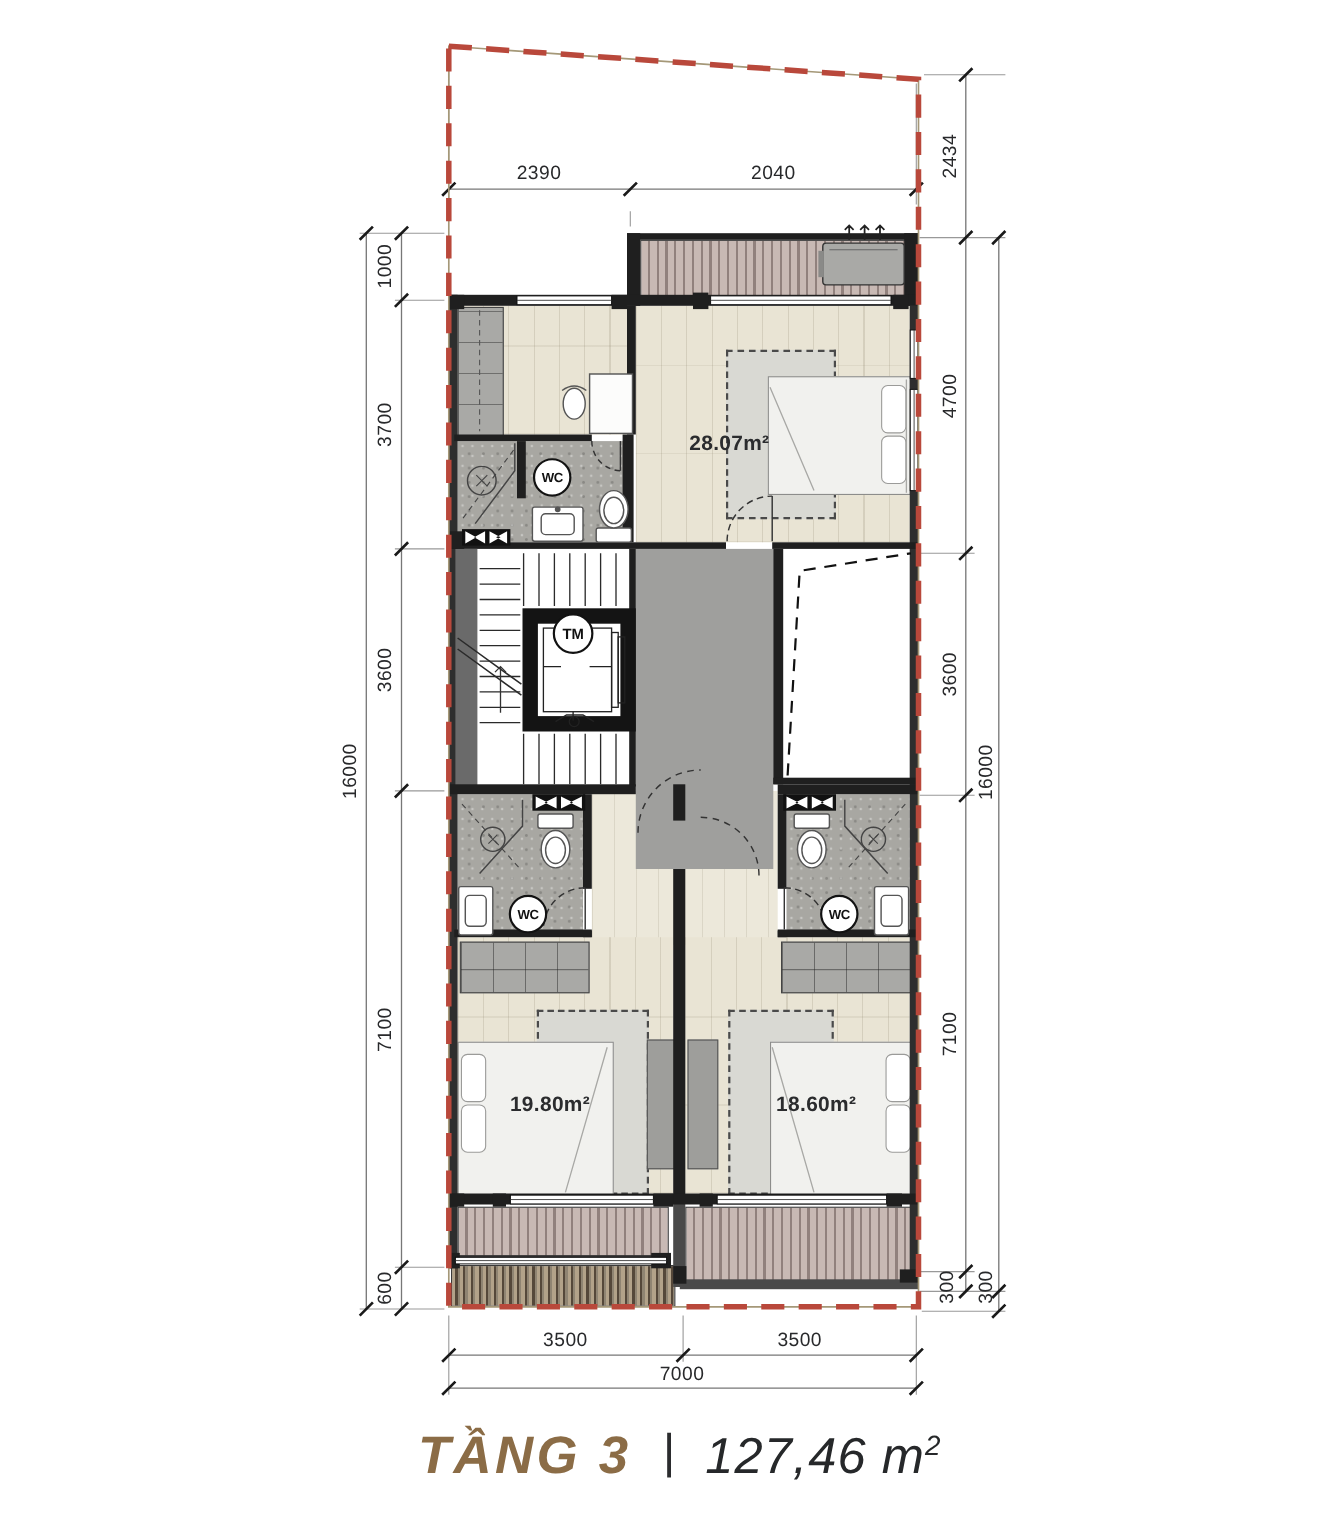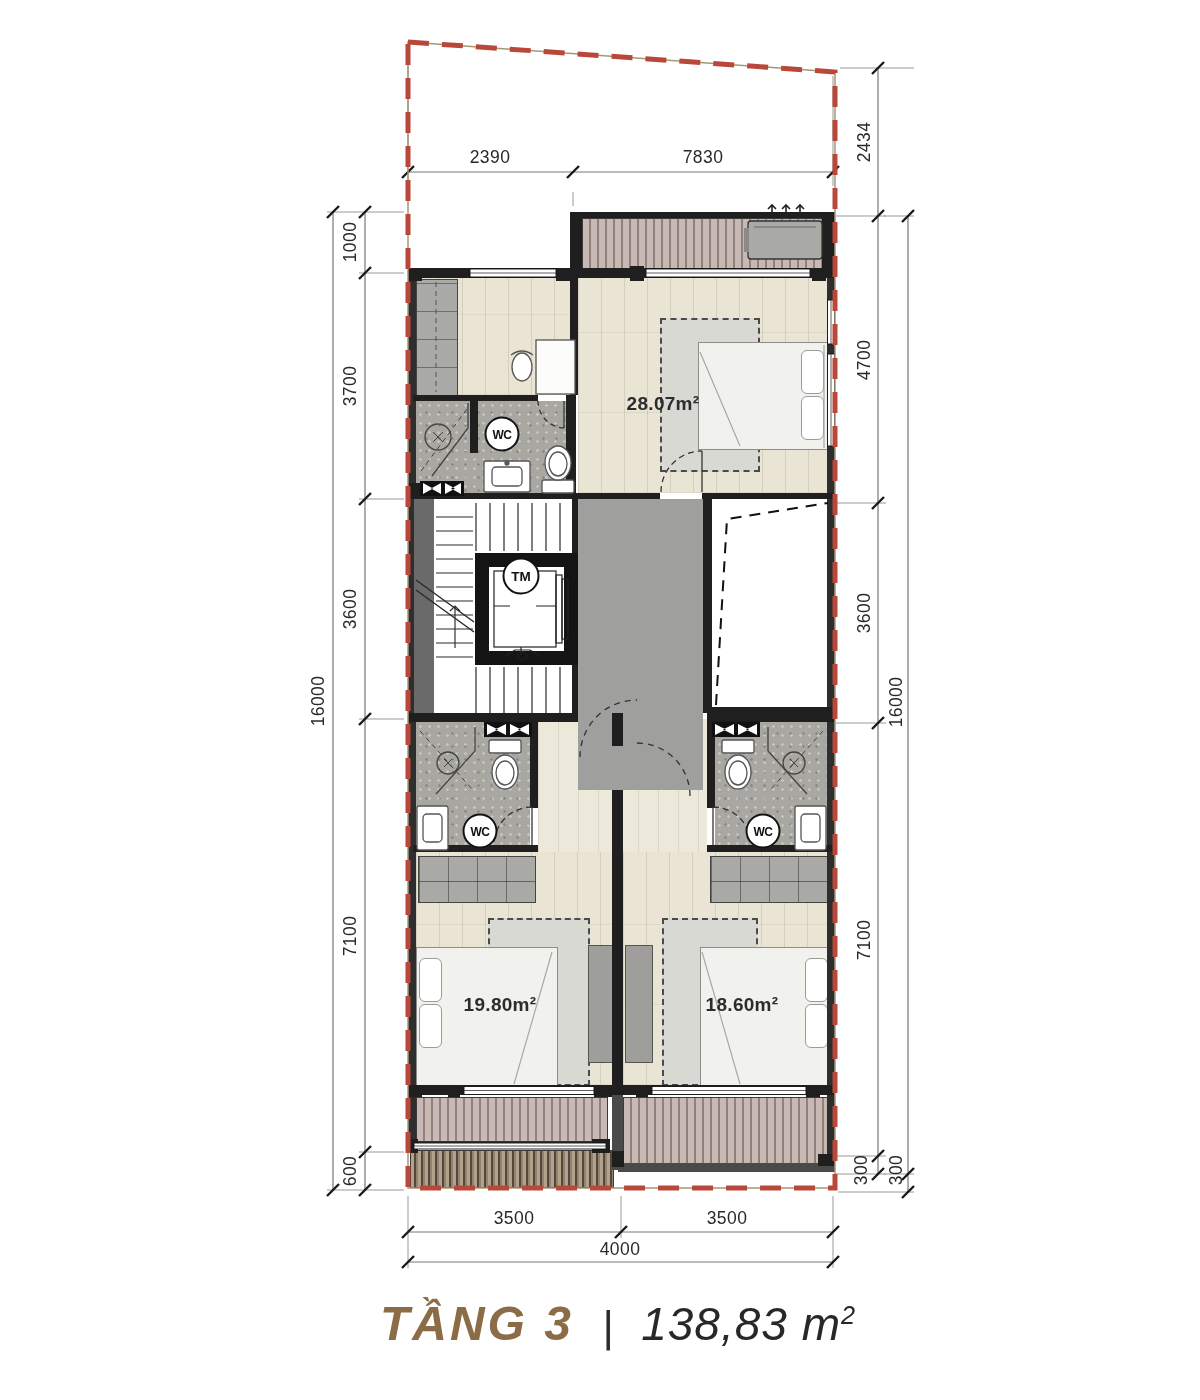--- a/index.html
+++ b/index.html
@@ -29,21 +29,21 @@
   .bed{background:#f1f1ee;border:1.5px solid #8d8d8b;}
   .pillow{background:#fff;border:1.5px solid #9b9b99;border-radius:6px;}
   .nightstand{background:#9e9e9b;border:1px solid #555;}
   .overlay{position:absolute;left:0;top:0;width:1200px;height:1400px;}
   .dim{position:absolute;transform:translate(-50%,-50%);font-size:17.5px;color:#28292b;letter-spacing:.4px;white-space:nowrap;}
   .dim.rot{transform:translate(-50%,-50%) rotate(-90deg);}
   .room-label{position:absolute;transform:translate(-50%,-50%);font-size:19px;font-weight:600;color:#2b2c2e;letter-spacing:.3px;white-space:nowrap;}
   .badge{position:absolute;transform:translate(-50%,-50%);background:#fff;border:2.5px solid #121212;border-radius:50%;display:flex;align-items:center;justify-content:center;font-weight:700;color:#111;}
   .badge.wc{width:31px;height:31px;font-size:12px;letter-spacing:-.5px;}
   .badge.tm{width:33px;height:33px;font-size:13.5px;}
-  .title{position:absolute;left:618px;top:1296px;transform:translateX(-50%);display:flex;align-items:flex-end;gap:28px;font-style:italic;white-space:nowrap;}
+  .title{position:absolute;left:618px;top:1296px;transform:translateX(-50%);display:flex;align-items:flex-start;gap:28px;font-style:italic;white-space:nowrap;}
   .t-floor{font-size:48px;font-weight:700;color:var(--accent,#8b6c46);letter-spacing:3px;}
   .t-sep{font-size:43px;font-weight:300;color:#2b2c2e;}
   .t-area{font-size:46px;font-weight:500;color:#26282a;letter-spacing:1px;}
   .t-area sup{font-size:55%;}
   .boundary{fill:none;stroke:var(--boundary,#b9483b);stroke-width:5;stroke-dasharray:21 13;}
   .boundary-under{fill:none;stroke:#a59878;stroke-width:1.5;}
 </style>
 </head>
 <body>
 
@@ -289,39 +289,39 @@
   <div class="room-label" style="left:663px;top:404px">28.07m²</div>
   <div class="room-label" style="left:500px;top:1005px">19.80m²</div>
   <div class="room-label" style="left:742px;top:1005px">18.60m²</div>
 
   <div class="badge wc" style="left:502px;top:434px">WC</div>
   <div class="badge wc" style="left:480px;top:831px">WC</div>
   <div class="badge wc" style="left:763px;top:831px">WC</div>
   <div class="badge tm" style="left:521px;top:576px">TM</div>
 
   <div class="dim" style="left:490px;top:157px">2390</div>
-  <div class="dim" style="left:703px;top:157px">7830</div>
+  <div class="dim" style="left:703px;top:157px">2040</div>
 
   <div class="dim rot" style="left:864px;top:142px">2434</div>
   <div class="dim rot" style="left:864px;top:360px">4700</div>
   <div class="dim rot" style="left:864px;top:613px">3600</div>
   <div class="dim rot" style="left:864px;top:940px">7100</div>
   <div class="dim rot" style="left:861px;top:1170px">300</div>
   <div class="dim rot" style="left:896px;top:702px">16000</div>
   <div class="dim rot" style="left:896px;top:1170px">300</div>
 
   <div class="dim rot" style="left:350px;top:242px">1000</div>
   <div class="dim rot" style="left:350px;top:386px">3700</div>
   <div class="dim rot" style="left:350px;top:609px">3600</div>
   <div class="dim rot" style="left:350px;top:936px">7100</div>
   <div class="dim rot" style="left:350px;top:1171px">600</div>
   <div class="dim rot" style="left:318px;top:701px">16000</div>
 
   <div class="dim" style="left:514px;top:1218px">3500</div>
   <div class="dim" style="left:727px;top:1218px">3500</div>
-  <div class="dim" style="left:620px;top:1249px">4000</div>
+  <div class="dim" style="left:620px;top:1249px">7000</div>
 
   <div class="title">
     <span class="t-floor">TẦNG 3</span>
     <span class="t-sep">|</span>
-    <span class="t-area"><span>138,83 m</span><sup>2</sup></span>
+    <span class="t-area"><span>127,46 m</span><sup>2</sup></span>
   </div>
 </div>
 
 </body></html>

